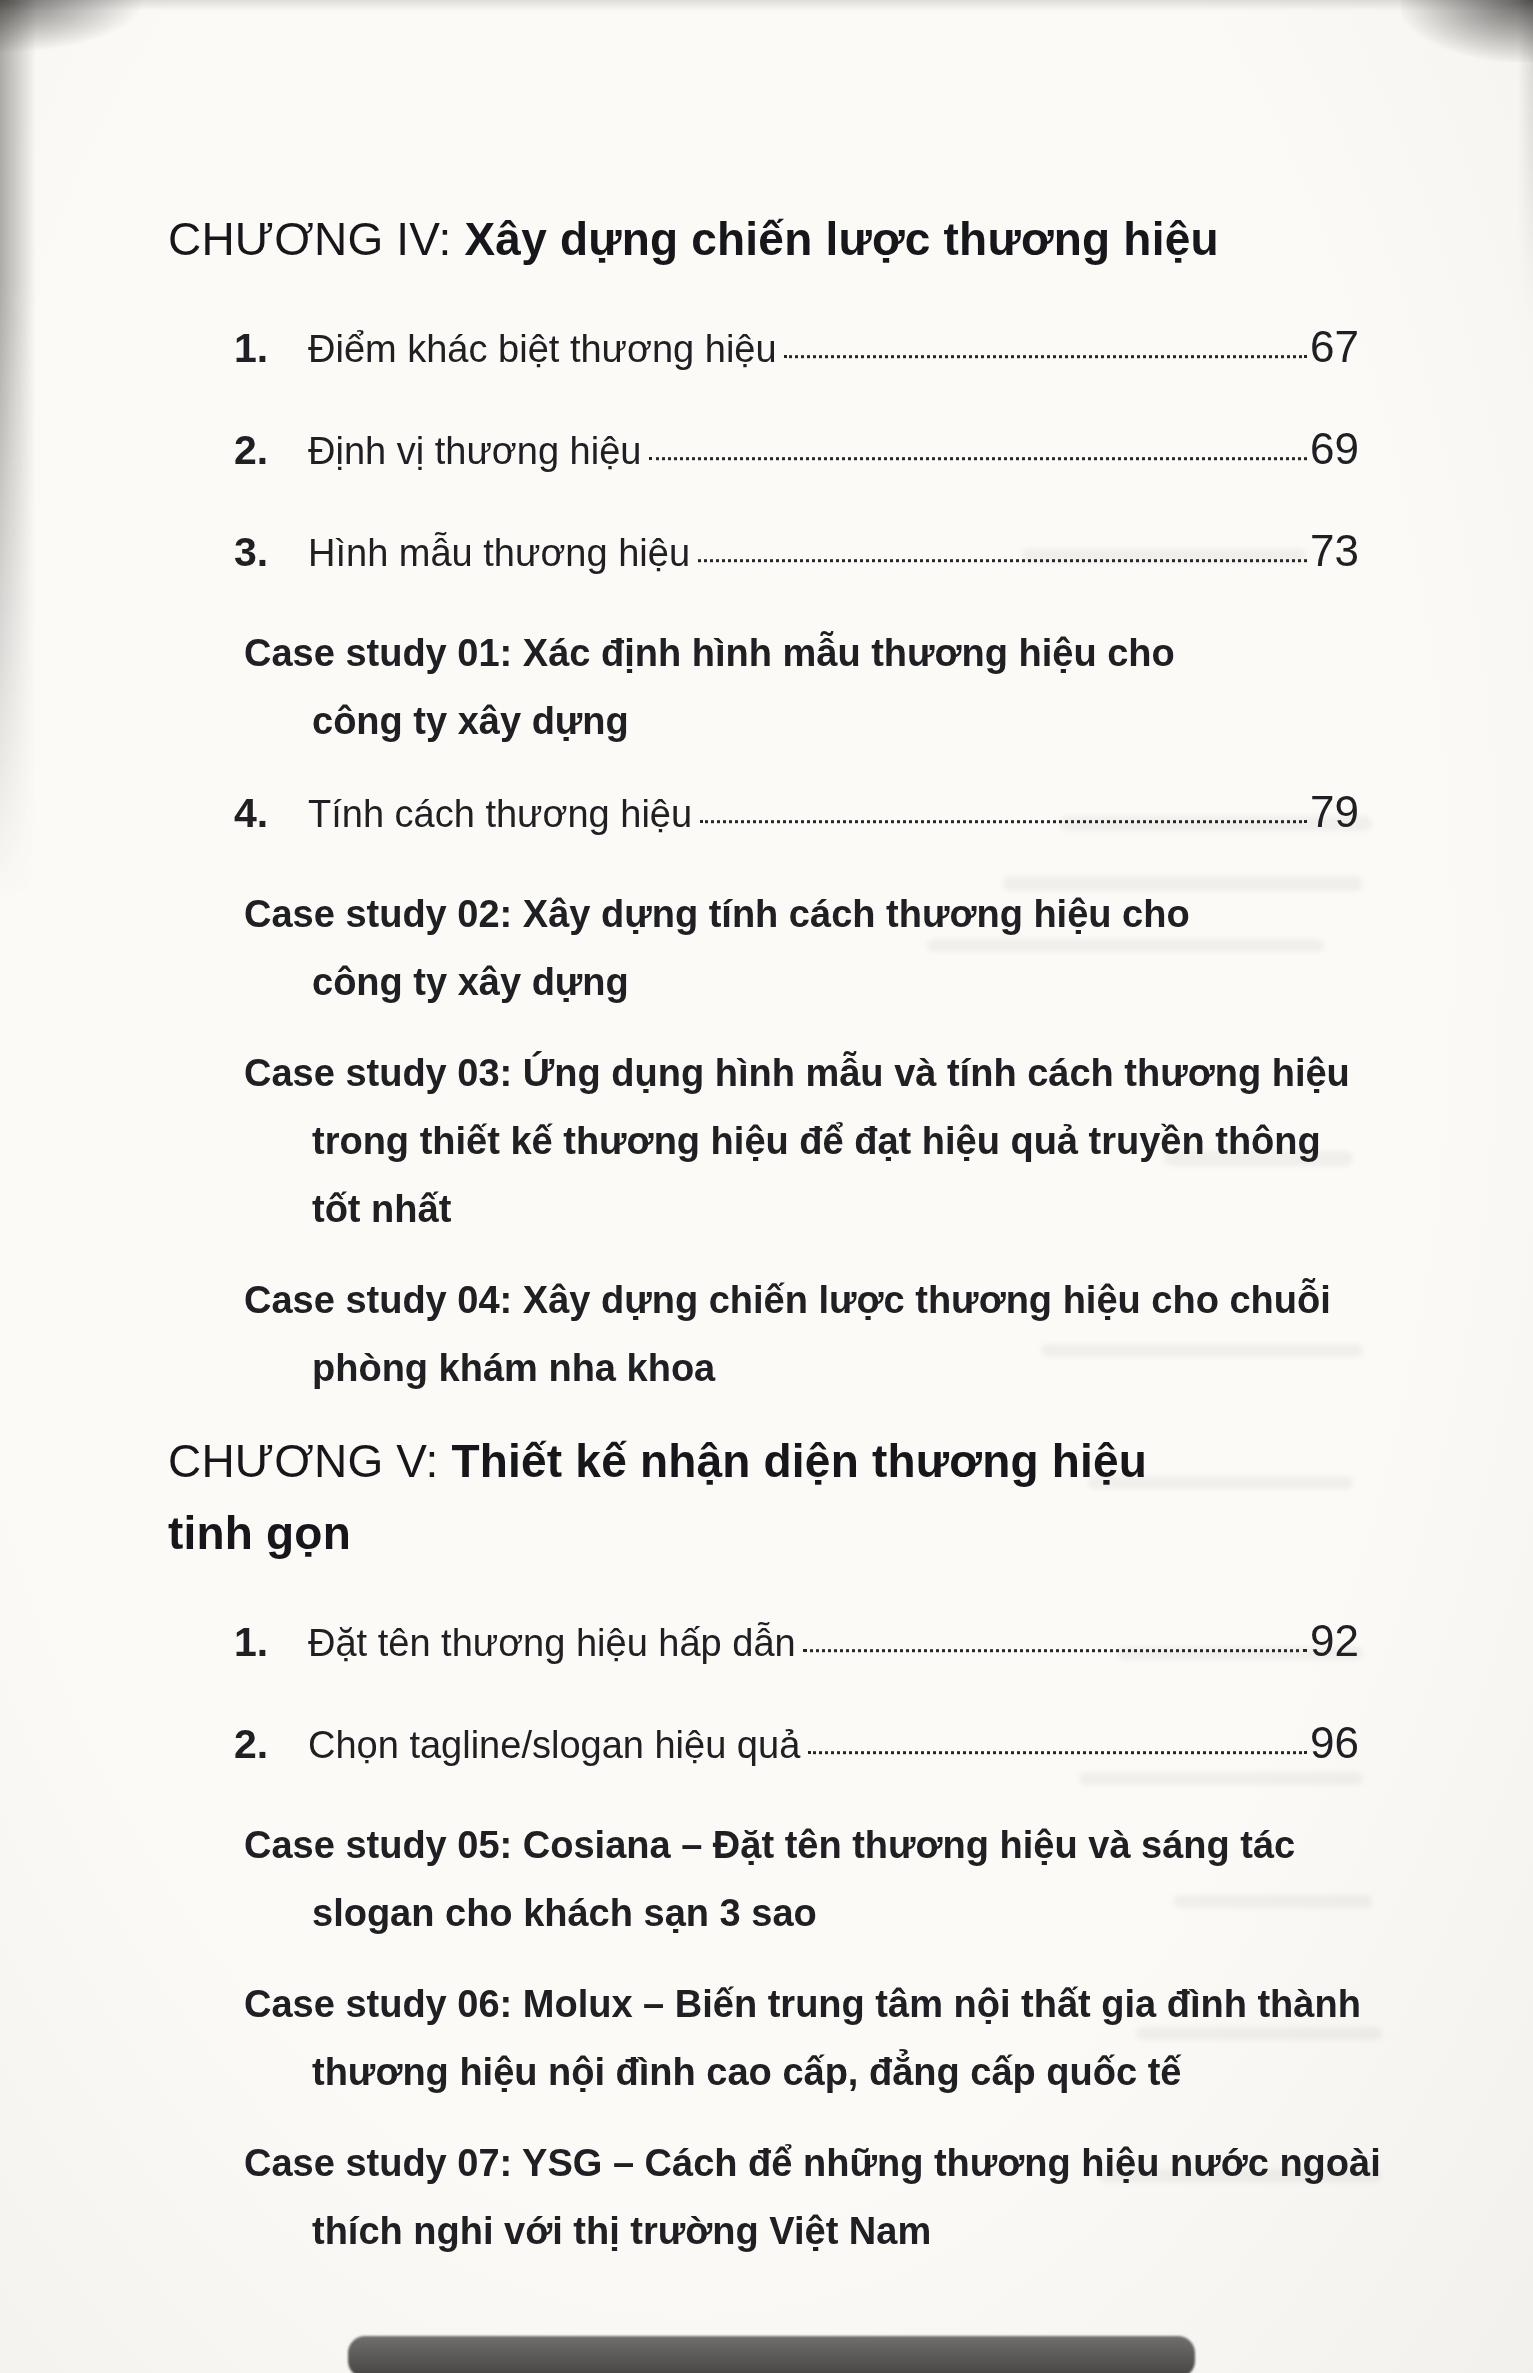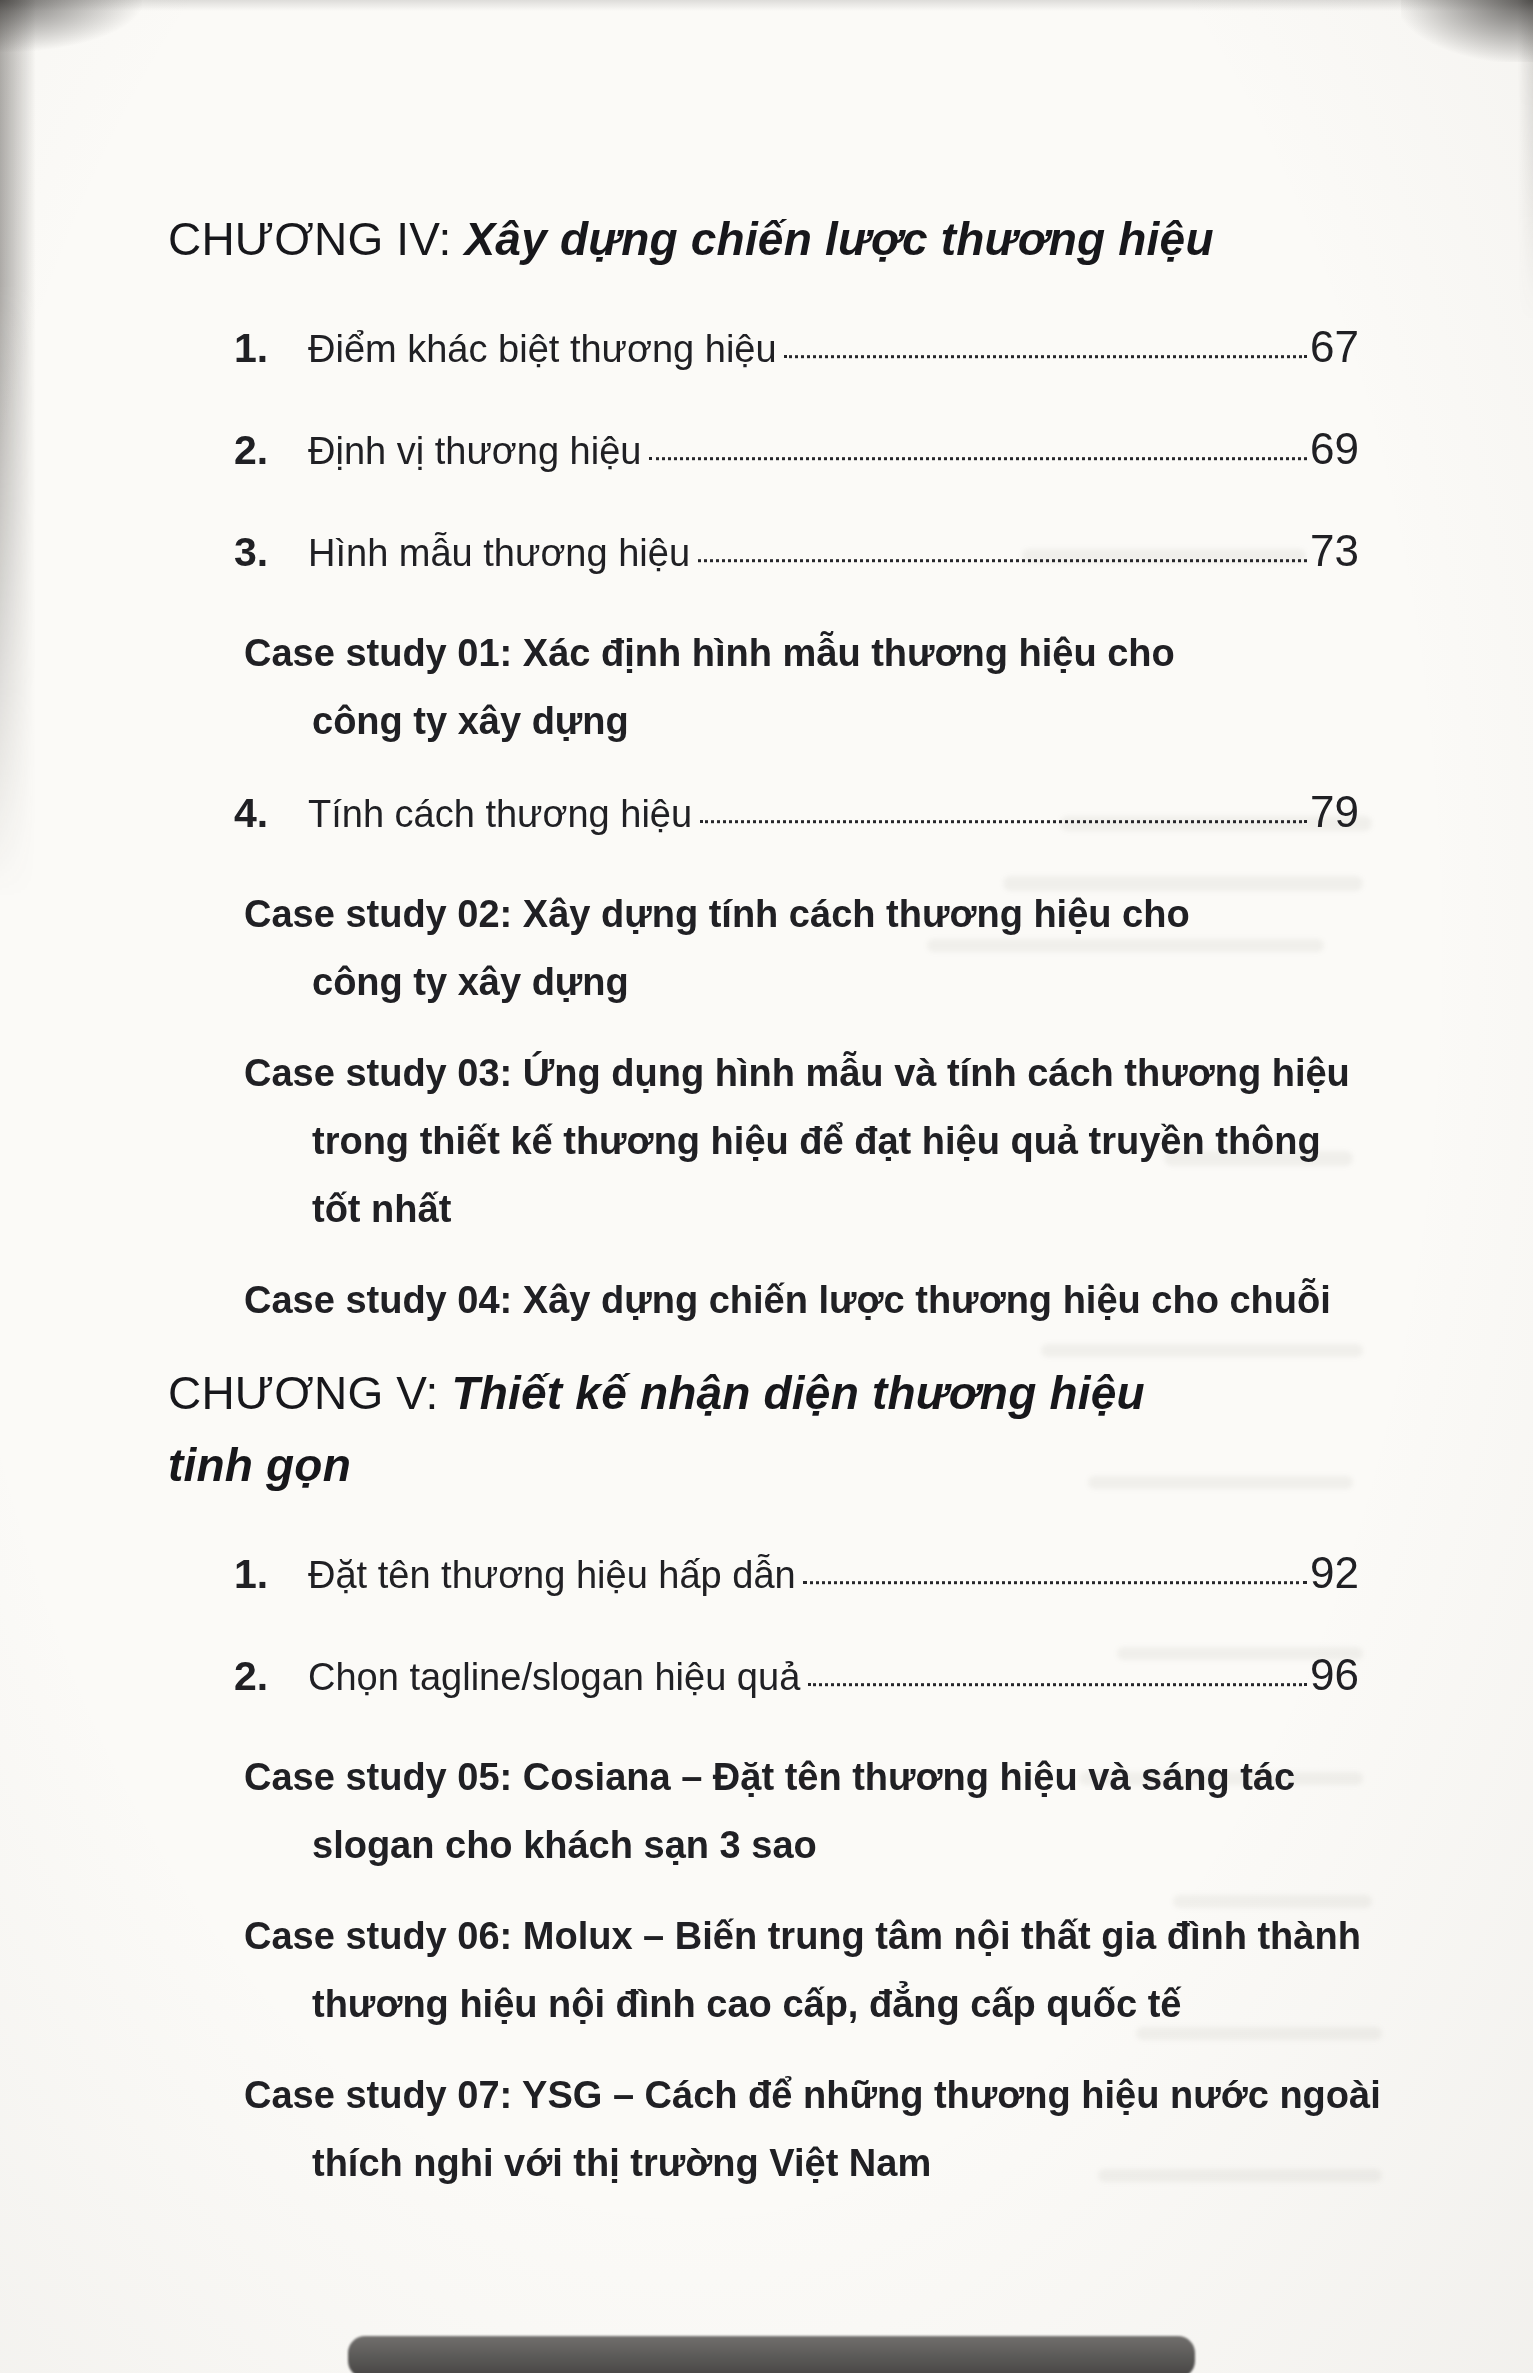--- a/index.html
+++ b/index.html
@@ -67,21 +67,21 @@
   }
   .chapter {
     font-size: 46px;
     line-height: 72px;
     margin: 0 0 38px 0;
     white-space: nowrap;
     letter-spacing: 0.2px;
     color: #17171b;
   }
   .ch-label { font-weight: 400; }
-  .ch-title { font-weight: 700; font-style: italic; }
+  .ch-title { font-weight: 700; }
   .ch-line2 { display: block; }
 
   .entry { font-size: 38px; }
 
   .item {
     display: flex;
     align-items: baseline;
     line-height: 68px;
     margin: 0 0 32px 66px;
   }
@@ -177,20 +177,21 @@
   </div>
 
   <div class="entry case">
     <div class="cline">Case study 03: Ứng dụng hình mẫu và tính cách thương hiệu</div>
     <div class="cline cont">trong thiết kế thương hiệu để đạt hiệu quả truyền thông</div>
     <div class="cline cont">tốt nhất</div>
   </div>
 
   <div class="entry case">
     <div class="cline">Case study 04: Xây dựng chiến lược thương hiệu cho chuỗi</div>
+    <div class="cline cont">phòng khám nha khoa</div>
   </div>
 
   <div class="chapter">
     <span class="ch-label">CHƯƠNG V:</span>
     <span class="ch-title">Thiết kế nhận diện thương hiệu</span>
     <span class="ch-title ch-line2">tinh gọn</span>
   </div>
 
   <div class="entry item">
     <span class="num">1.</span>

